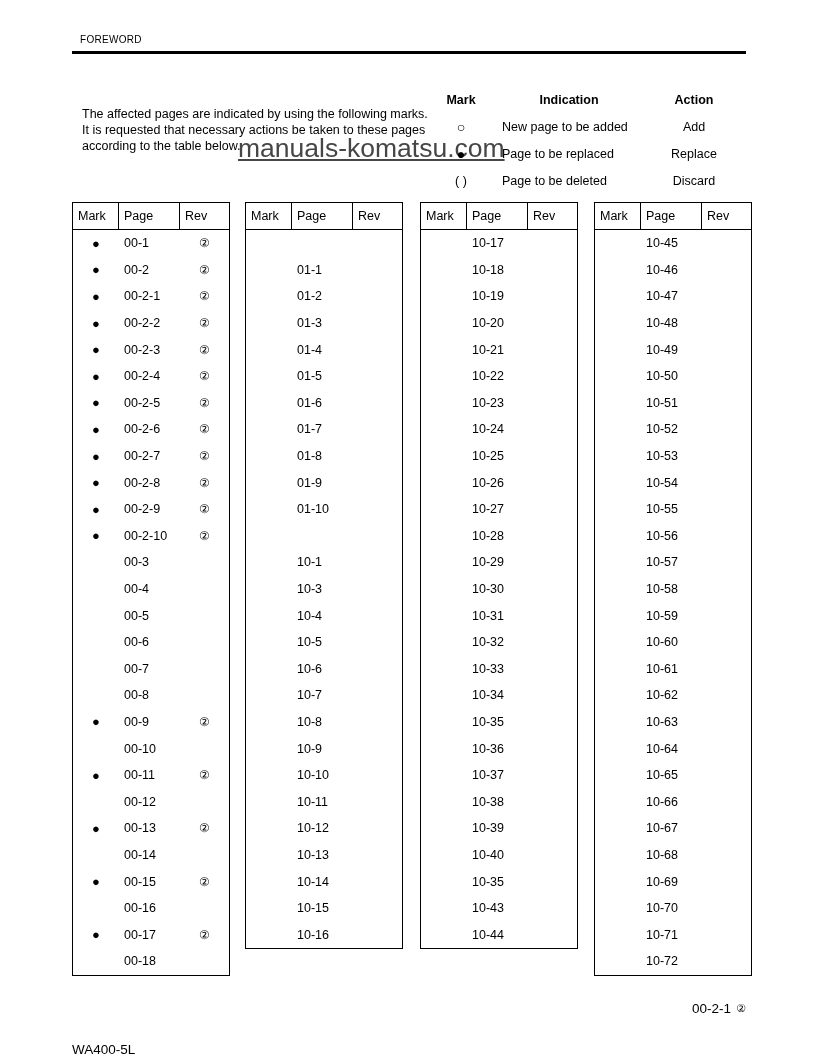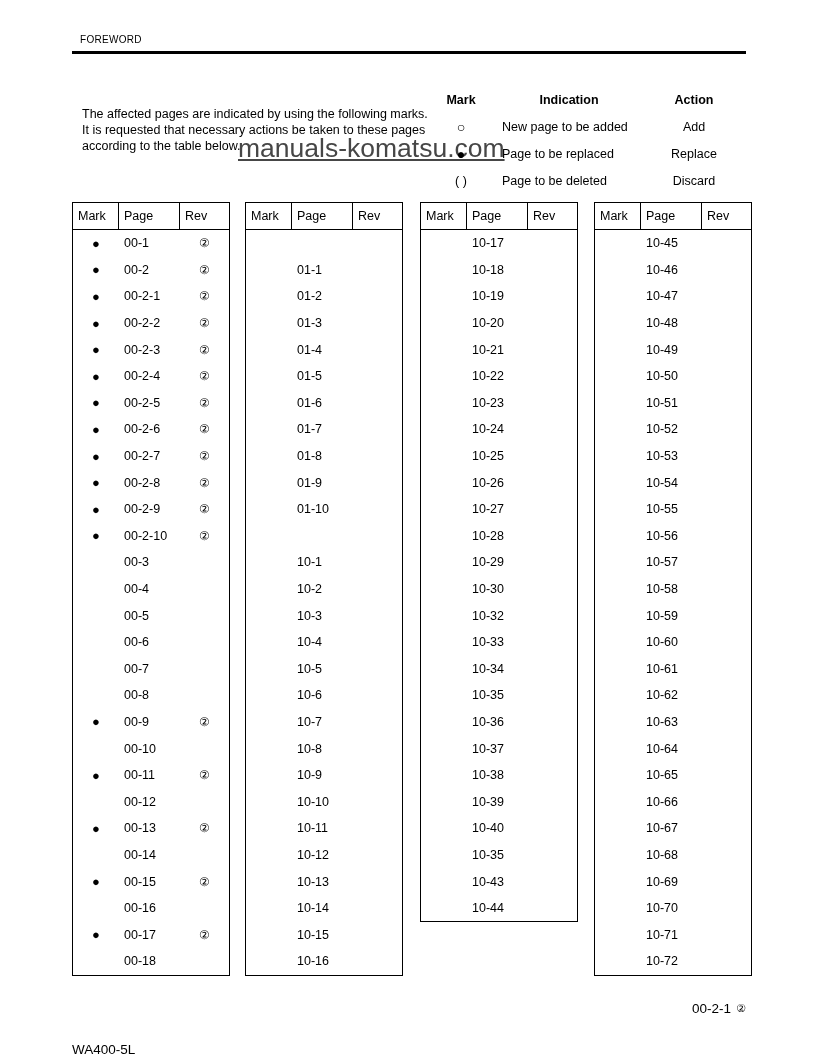--- a/index.html
+++ b/index.html
@@ -296,25 +296,20 @@
         <span class="td-page"></span>
         <span class="td-rev"></span>
       </div>
       <div class="trow">
         <span class="td-mark"></span>
         <span class="td-page">10-1</span>
         <span class="td-rev"></span>
       </div>
       <div class="trow">
         <span class="td-mark"></span>
-        <span class="td-page">10-2</span>
-        <span class="td-rev"></span>
-      </div>
-      <div class="trow">
-        <span class="td-mark"></span>
         <span class="td-page">10-3</span>
         <span class="td-rev"></span>
       </div>
       <div class="trow">
         <span class="td-mark"></span>
         <span class="td-page">10-4</span>
         <span class="td-rev"></span>
       </div>
       <div class="trow">
         <span class="td-mark"></span>
@@ -451,20 +446,25 @@
         <span class="td-page">10-29</span>
         <span class="td-rev"></span>
       </div>
       <div class="trow">
         <span class="td-mark"></span>
         <span class="td-page">10-30</span>
         <span class="td-rev"></span>
       </div>
       <div class="trow">
         <span class="td-mark"></span>
+        <span class="td-page">10-31</span>
+        <span class="td-rev"></span>
+      </div>
+      <div class="trow">
+        <span class="td-mark"></span>
         <span class="td-page">10-32</span>
         <span class="td-rev"></span>
       </div>
       <div class="trow">
         <span class="td-mark"></span>
         <span class="td-page">10-33</span>
         <span class="td-rev"></span>
       </div>
       <div class="trow">
         <span class="td-mark"></span>

